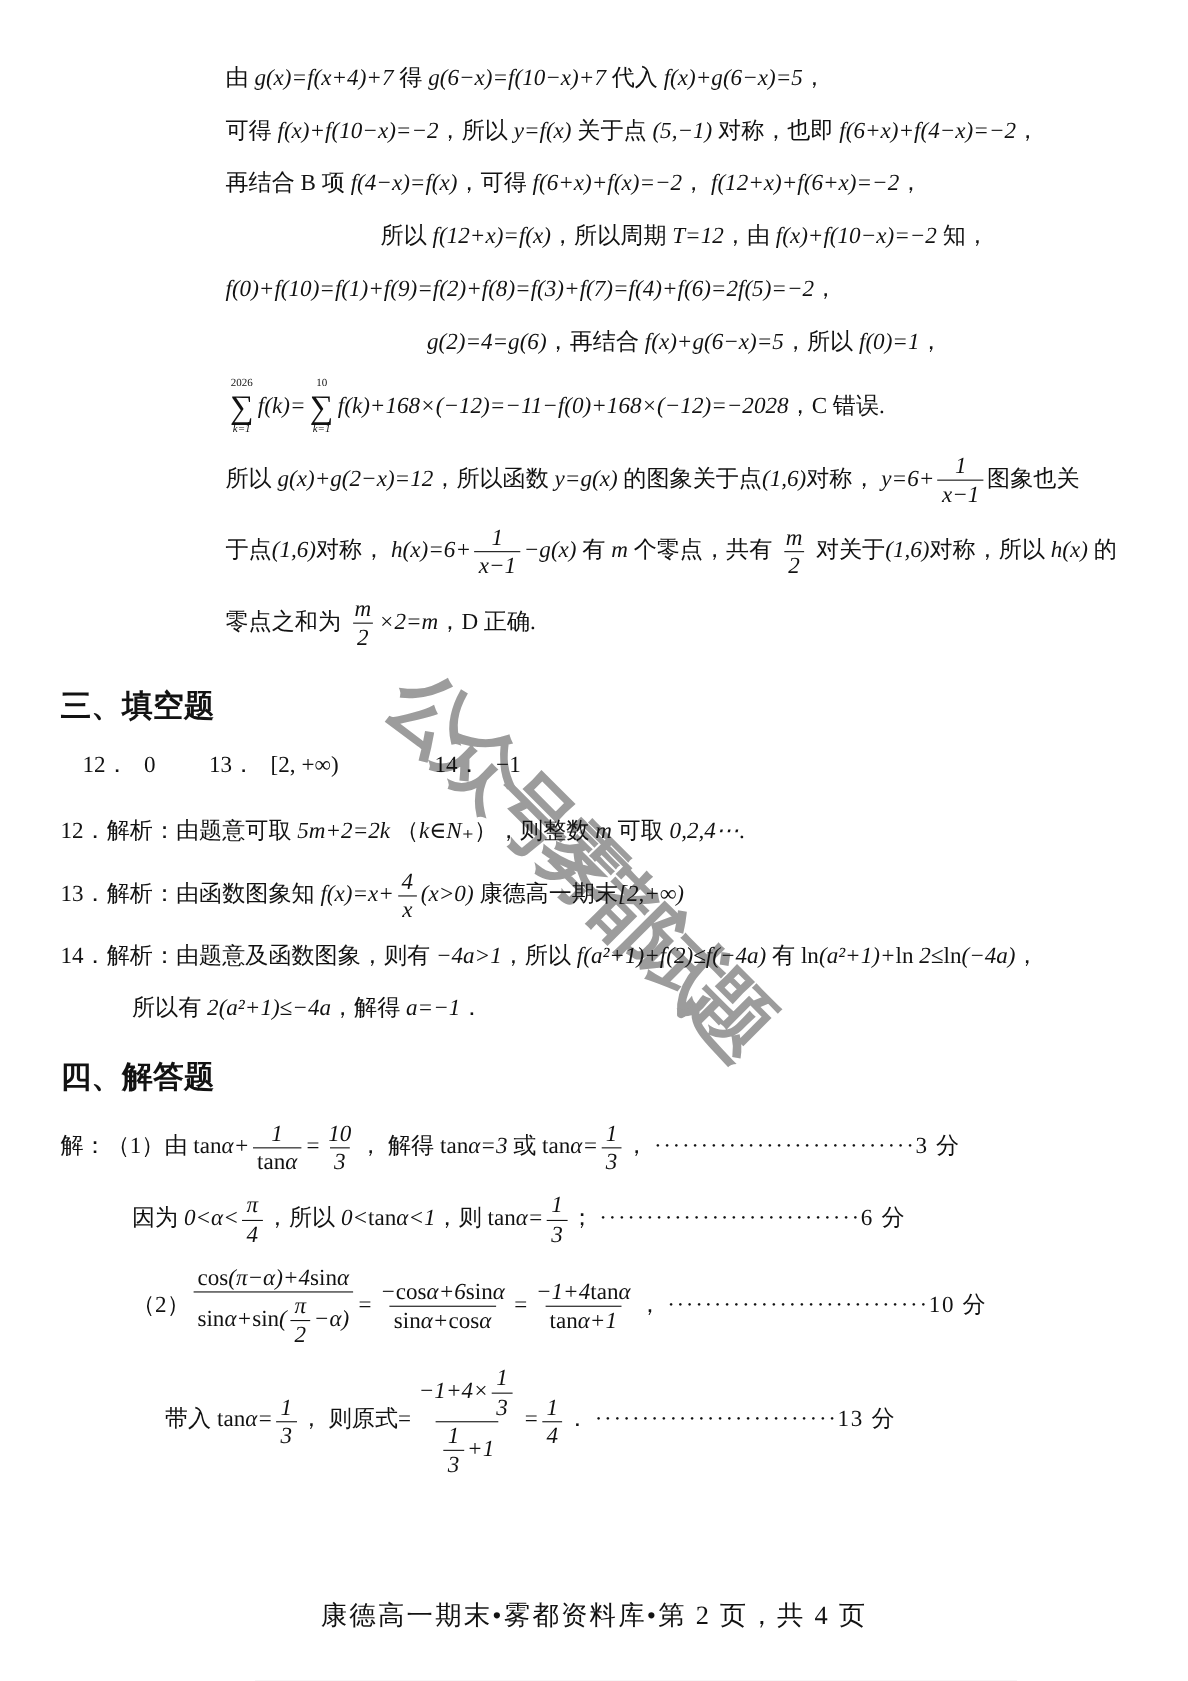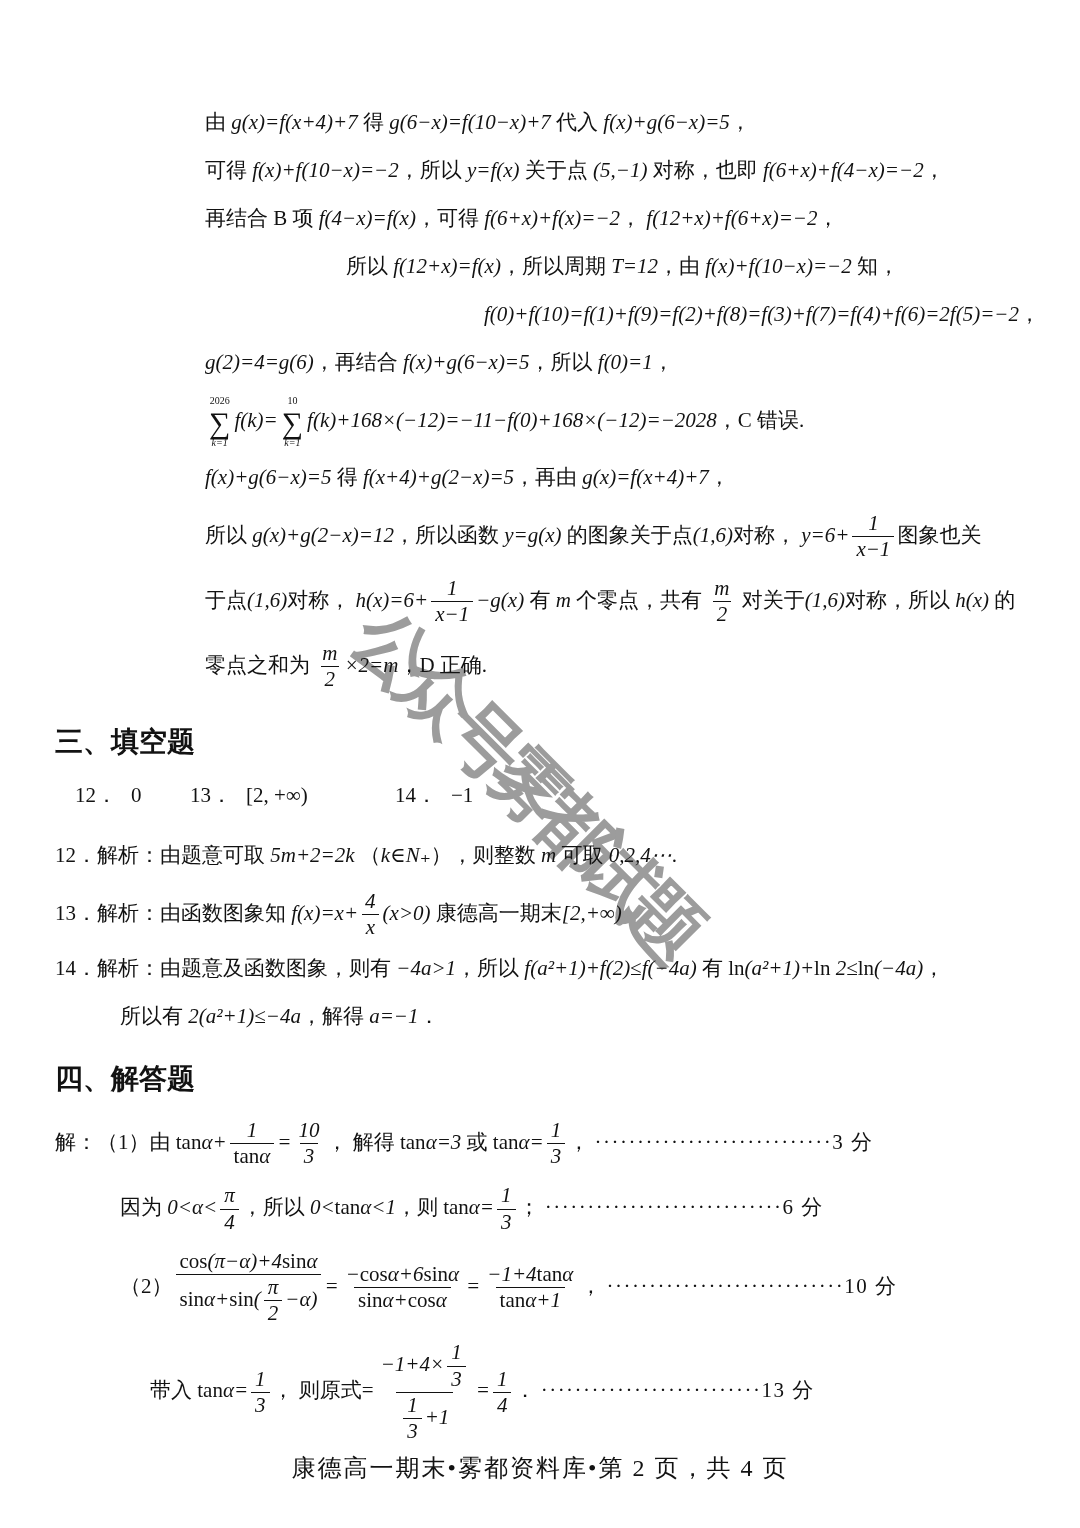--- a/index.html
+++ b/index.html
@@ -22,22 +22,21 @@
     font-weight:bold;
     font-size:76px;
     letter-spacing:-12px;
     color:#8b8b8b;
     opacity:0.85;
     white-space:nowrap;
     z-index:0;
   }
   .content{
     position:relative;z-index:1;
-    padding:92px 40px 0 55px;
-    margin-top:16px;
+    padding:56px 40px 0 55px;
   }
   .line{
     margin-bottom:14px;
     min-height:34px;
     white-space:nowrap;
   }
   .txt{font-style:normal;}
   .math{font-style:italic;}
   .math .fn{font-style:normal;}
   .frac{
@@ -82,32 +81,31 @@
 <div class="page">
   <div class="watermark">公众号雾都试题</div>
 
   <div class="content">
 
     <div>
         <div class="line" style="padding-left: 150px;"><span class="txt">由 </span><span class="math"><span>g(x)=f(x+4)+7</span></span><span class="txt"> 得 </span><span class="math"><span>g(6−x)=f(10−x)+7</span></span><span class="txt"> 代入 </span><span class="math"><span>f(x)+g(6−x)=5</span></span><span class="txt">，</span></div>
         <div class="line" style="padding-left: 150px;"><span class="txt">可得 </span><span class="math"><span>f(x)+f(10−x)=−2</span></span><span class="txt">，所以 </span><span class="math"><span>y=f(x)</span></span><span class="txt"> 关于点 </span><span class="math"><span>(5,−1)</span></span><span class="txt"> 对称，也即 </span><span class="math"><span>f(6+x)+f(4−x)=−2</span></span><span class="txt">，</span></div>
         <div class="line" style="padding-left: 150px;"><span class="txt">再结合 B 项 </span><span class="math"><span>f(4−x)=f(x)</span></span><span class="txt">，可得 </span><span class="math"><span>f(6+x)+f(x)=−2</span></span><span class="txt">，  </span><span class="math"><span>f(12+x)+f(6+x)=−2</span></span><span class="txt">，</span></div>
         <div class="line" style="padding-left: 150px; text-align: center;"><span class="txt">所以 </span><span class="math"><span>f(12+x)=f(x)</span></span><span class="txt">，所以周期 </span><span class="math"><span>T=12</span></span><span class="txt">，由 </span><span class="math"><span>f(x)+f(10−x)=−2</span></span><span class="txt"> 知，</span></div>
-        <div class="line" style="padding-left: 150px; text-align: right;"><span class="math"><span>f(0)+f(10)=f(1)+f(9)=f(2)+f(8)=f(3)+f(7)=f(4)+f(6)=2f(5)=−2</span></span><span class="txt">，</span></div>
-        <div class="line" style="padding-left: 150px;"><span class="math"><span>g(2)=4=g(6)</span></span><span class="txt">，再结合 </span><span class="math"><span>f(x)+g(6−x)=5</span></span><span class="txt">，所以 </span><span class="math"><span>f(0)=1</span></span><span class="txt">，</span></div>
+        <div class="line" style="padding-left: 150px;"><span class="math"><span>f(0)+f(10)=f(1)+f(9)=f(2)+f(8)=f(3)+f(7)=f(4)+f(6)=2f(5)=−2</span></span><span class="txt">，</span></div>
+        <div class="line" style="padding-left: 150px; text-align: center;"><span class="math"><span>g(2)=4=g(6)</span></span><span class="txt">，再结合 </span><span class="math"><span>f(x)+g(6−x)=5</span></span><span class="txt">，所以 </span><span class="math"><span>f(0)=1</span></span><span class="txt">，</span></div>
         <div class="line" style="padding-left: 150px;"><span class="sum">
             <span class="lim top">2026</span>
             <span class="sigma">∑</span>
             <span class="lim bot">k=1</span>
           </span><span class="math"><span>f(k)=</span></span><span class="sum">
             <span class="lim top">10</span>
             <span class="sigma">∑</span>
             <span class="lim bot">k=1</span>
           </span><span class="math"><span>f(k)+168×(−12)=−11−f(0)+168×(−12)=−2028</span></span><span class="txt">，C 错误.</span></div>
-        <div class="line" style="padding-left: 150px;"><span class="math"><span>f(x)+g(6−x)=5</span></span><span class="txt"> 得 </span><span class="math"><span>f(x+4)+g(2−x)=5</span></span><span class="txt">，再由 </span><span class="math"><span>g(x)=f(x+4)+7</span></span><span class="txt">，</span></div>
         <div class="line" style="padding-left: 150px;"><span class="txt">所以 </span><span class="math"><span>g(x)+g(2−x)=12</span></span><span class="txt">，所以函数 </span><span class="math"><span>y=g(x)</span></span><span class="txt"> 的图象关于点</span><span class="math"><span>(1,6)</span></span><span class="txt">对称， </span><span class="math"><span>y=6+</span></span><span class="frac">
             <span class="num"><span class="math"><span>1</span></span></span>
             <span class="den"><span class="math"><span>x−1</span></span></span>
           </span><span class="txt">图象也关</span></div>
         <div class="line" style="padding-left: 150px;"><span class="txt">于点</span><span class="math"><span>(1,6)</span></span><span class="txt">对称， </span><span class="math"><span>h(x)=6+</span></span><span class="frac">
             <span class="num"><span class="math"><span>1</span></span></span>
             <span class="den"><span class="math"><span>x−1</span></span></span>
           </span><span class="math"><span>−g(x)</span></span><span class="txt"> 有 </span><span class="math"><span>m</span></span><span class="txt"> 个零点，共有 </span><span class="frac">
             <span class="num"><span class="math"><span>m</span></span></span>
             <span class="den"><span class="math"><span>2</span></span></span>

